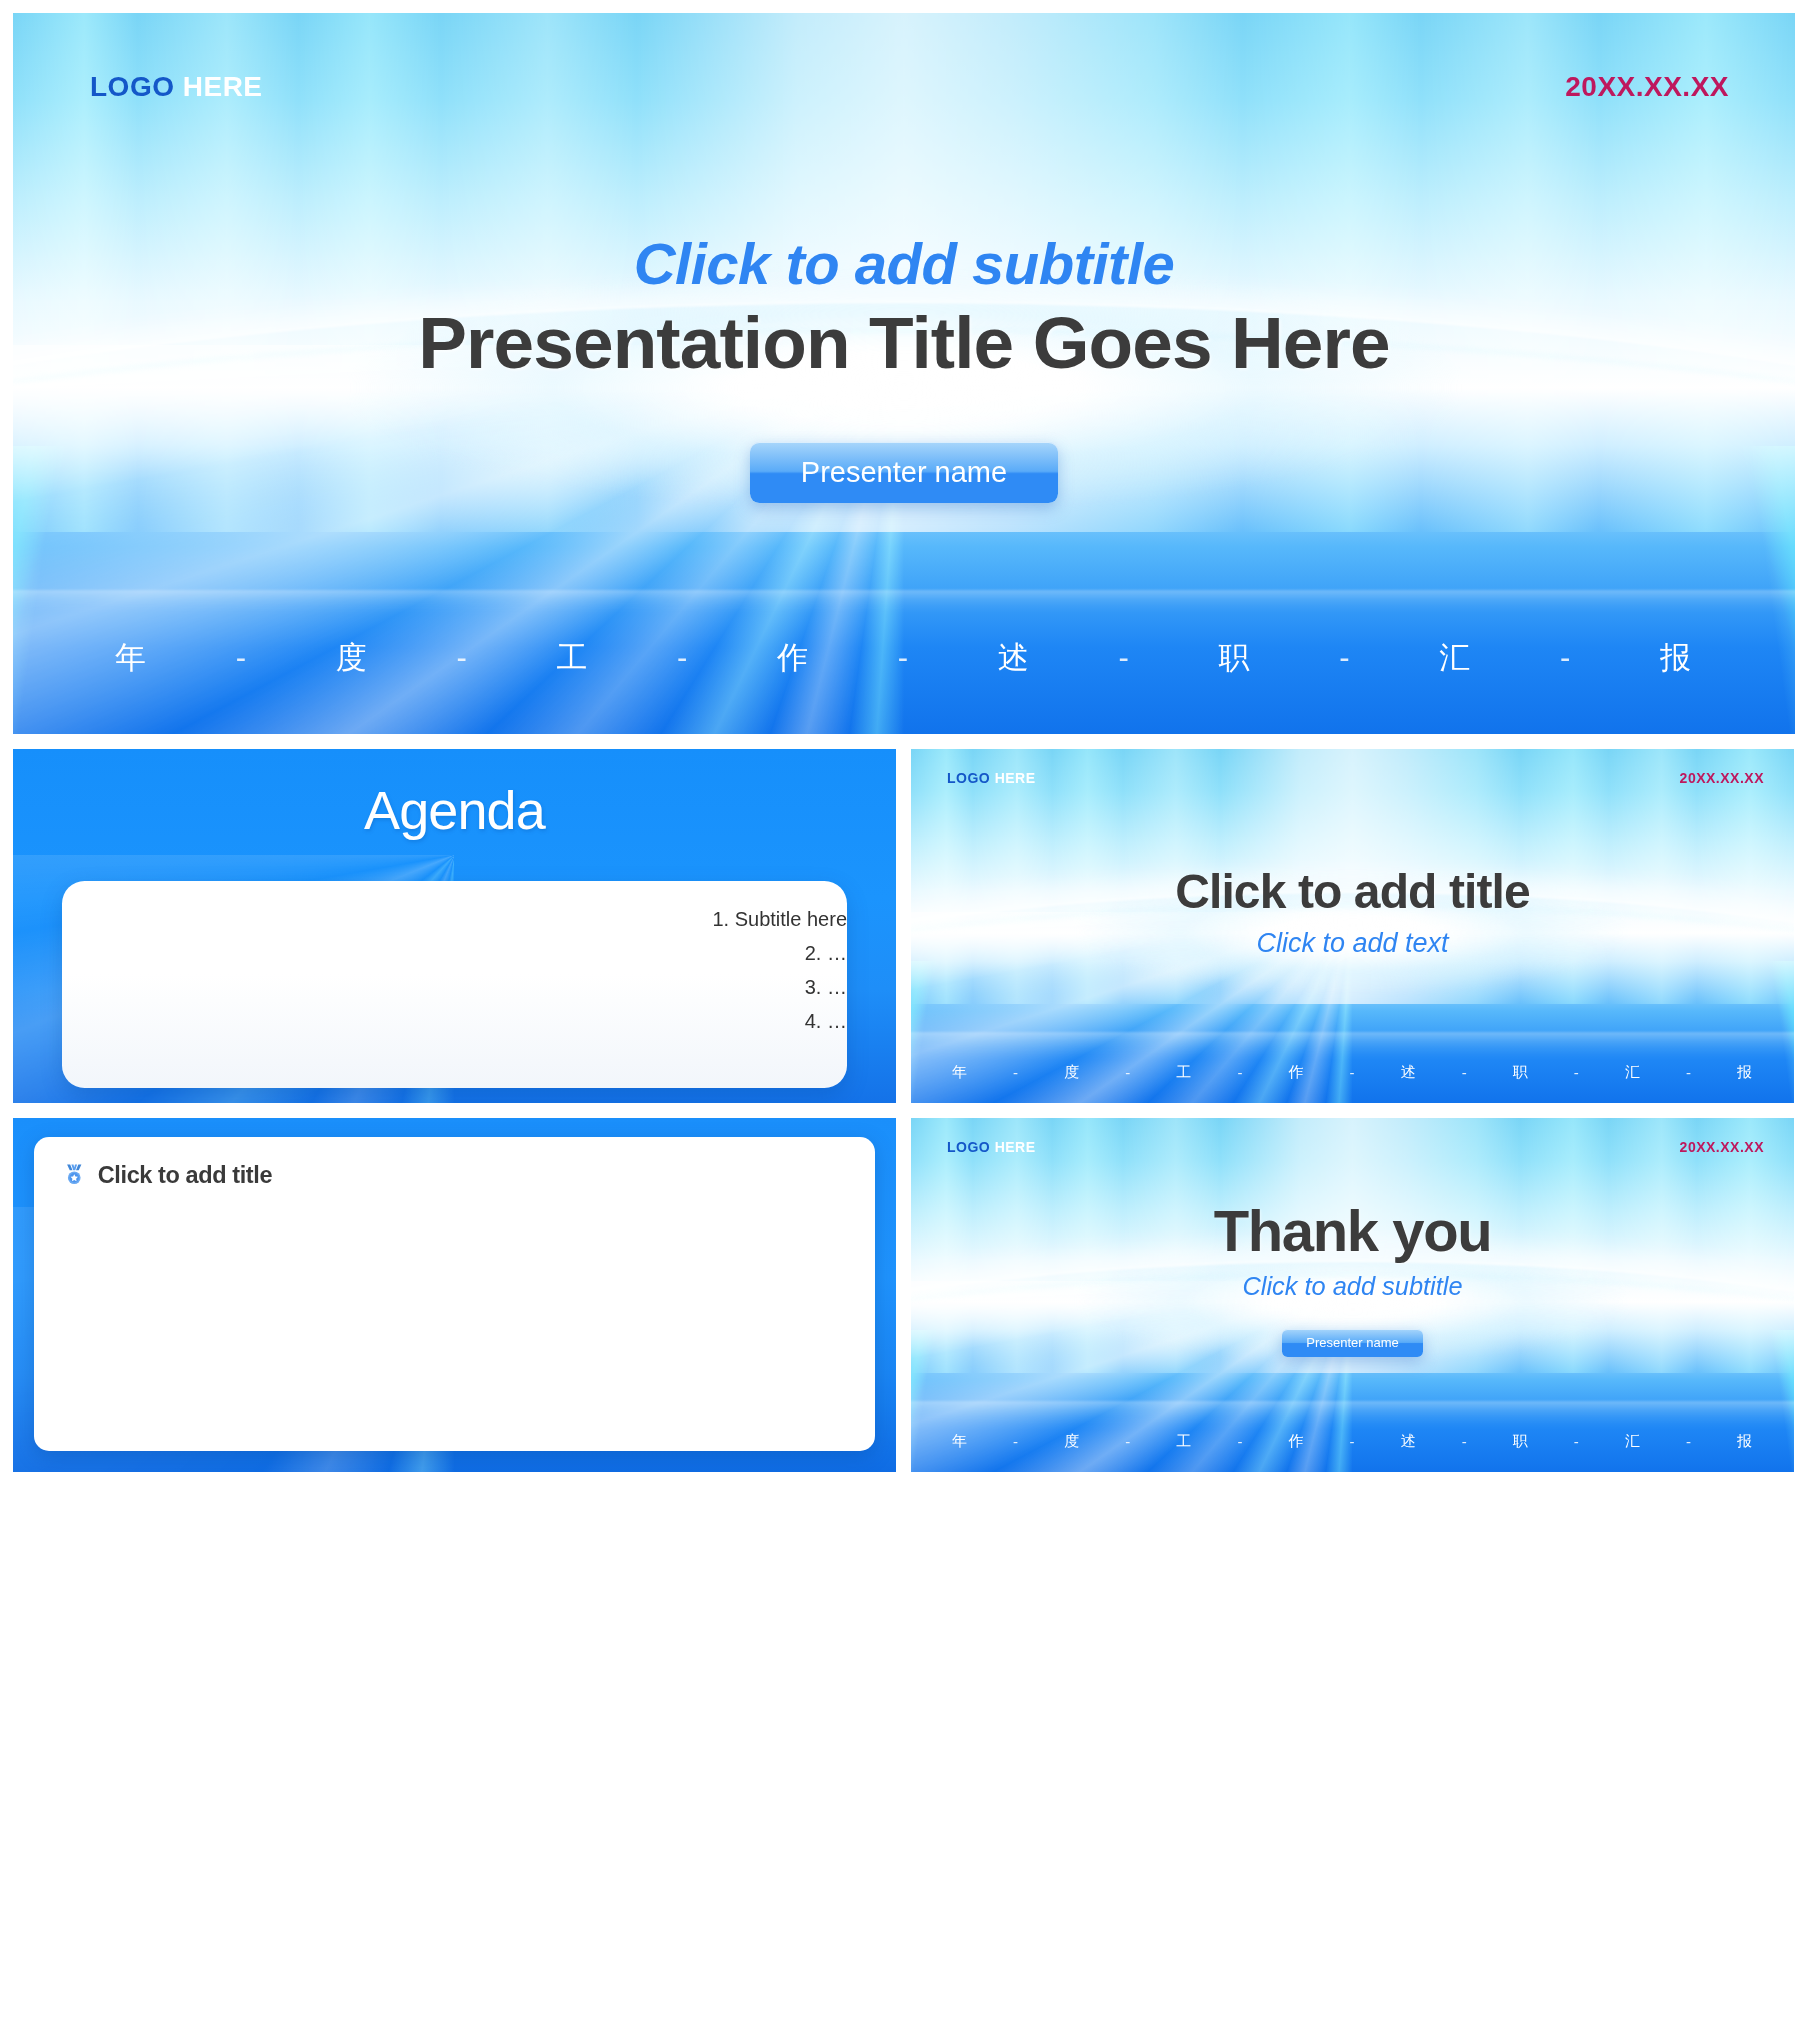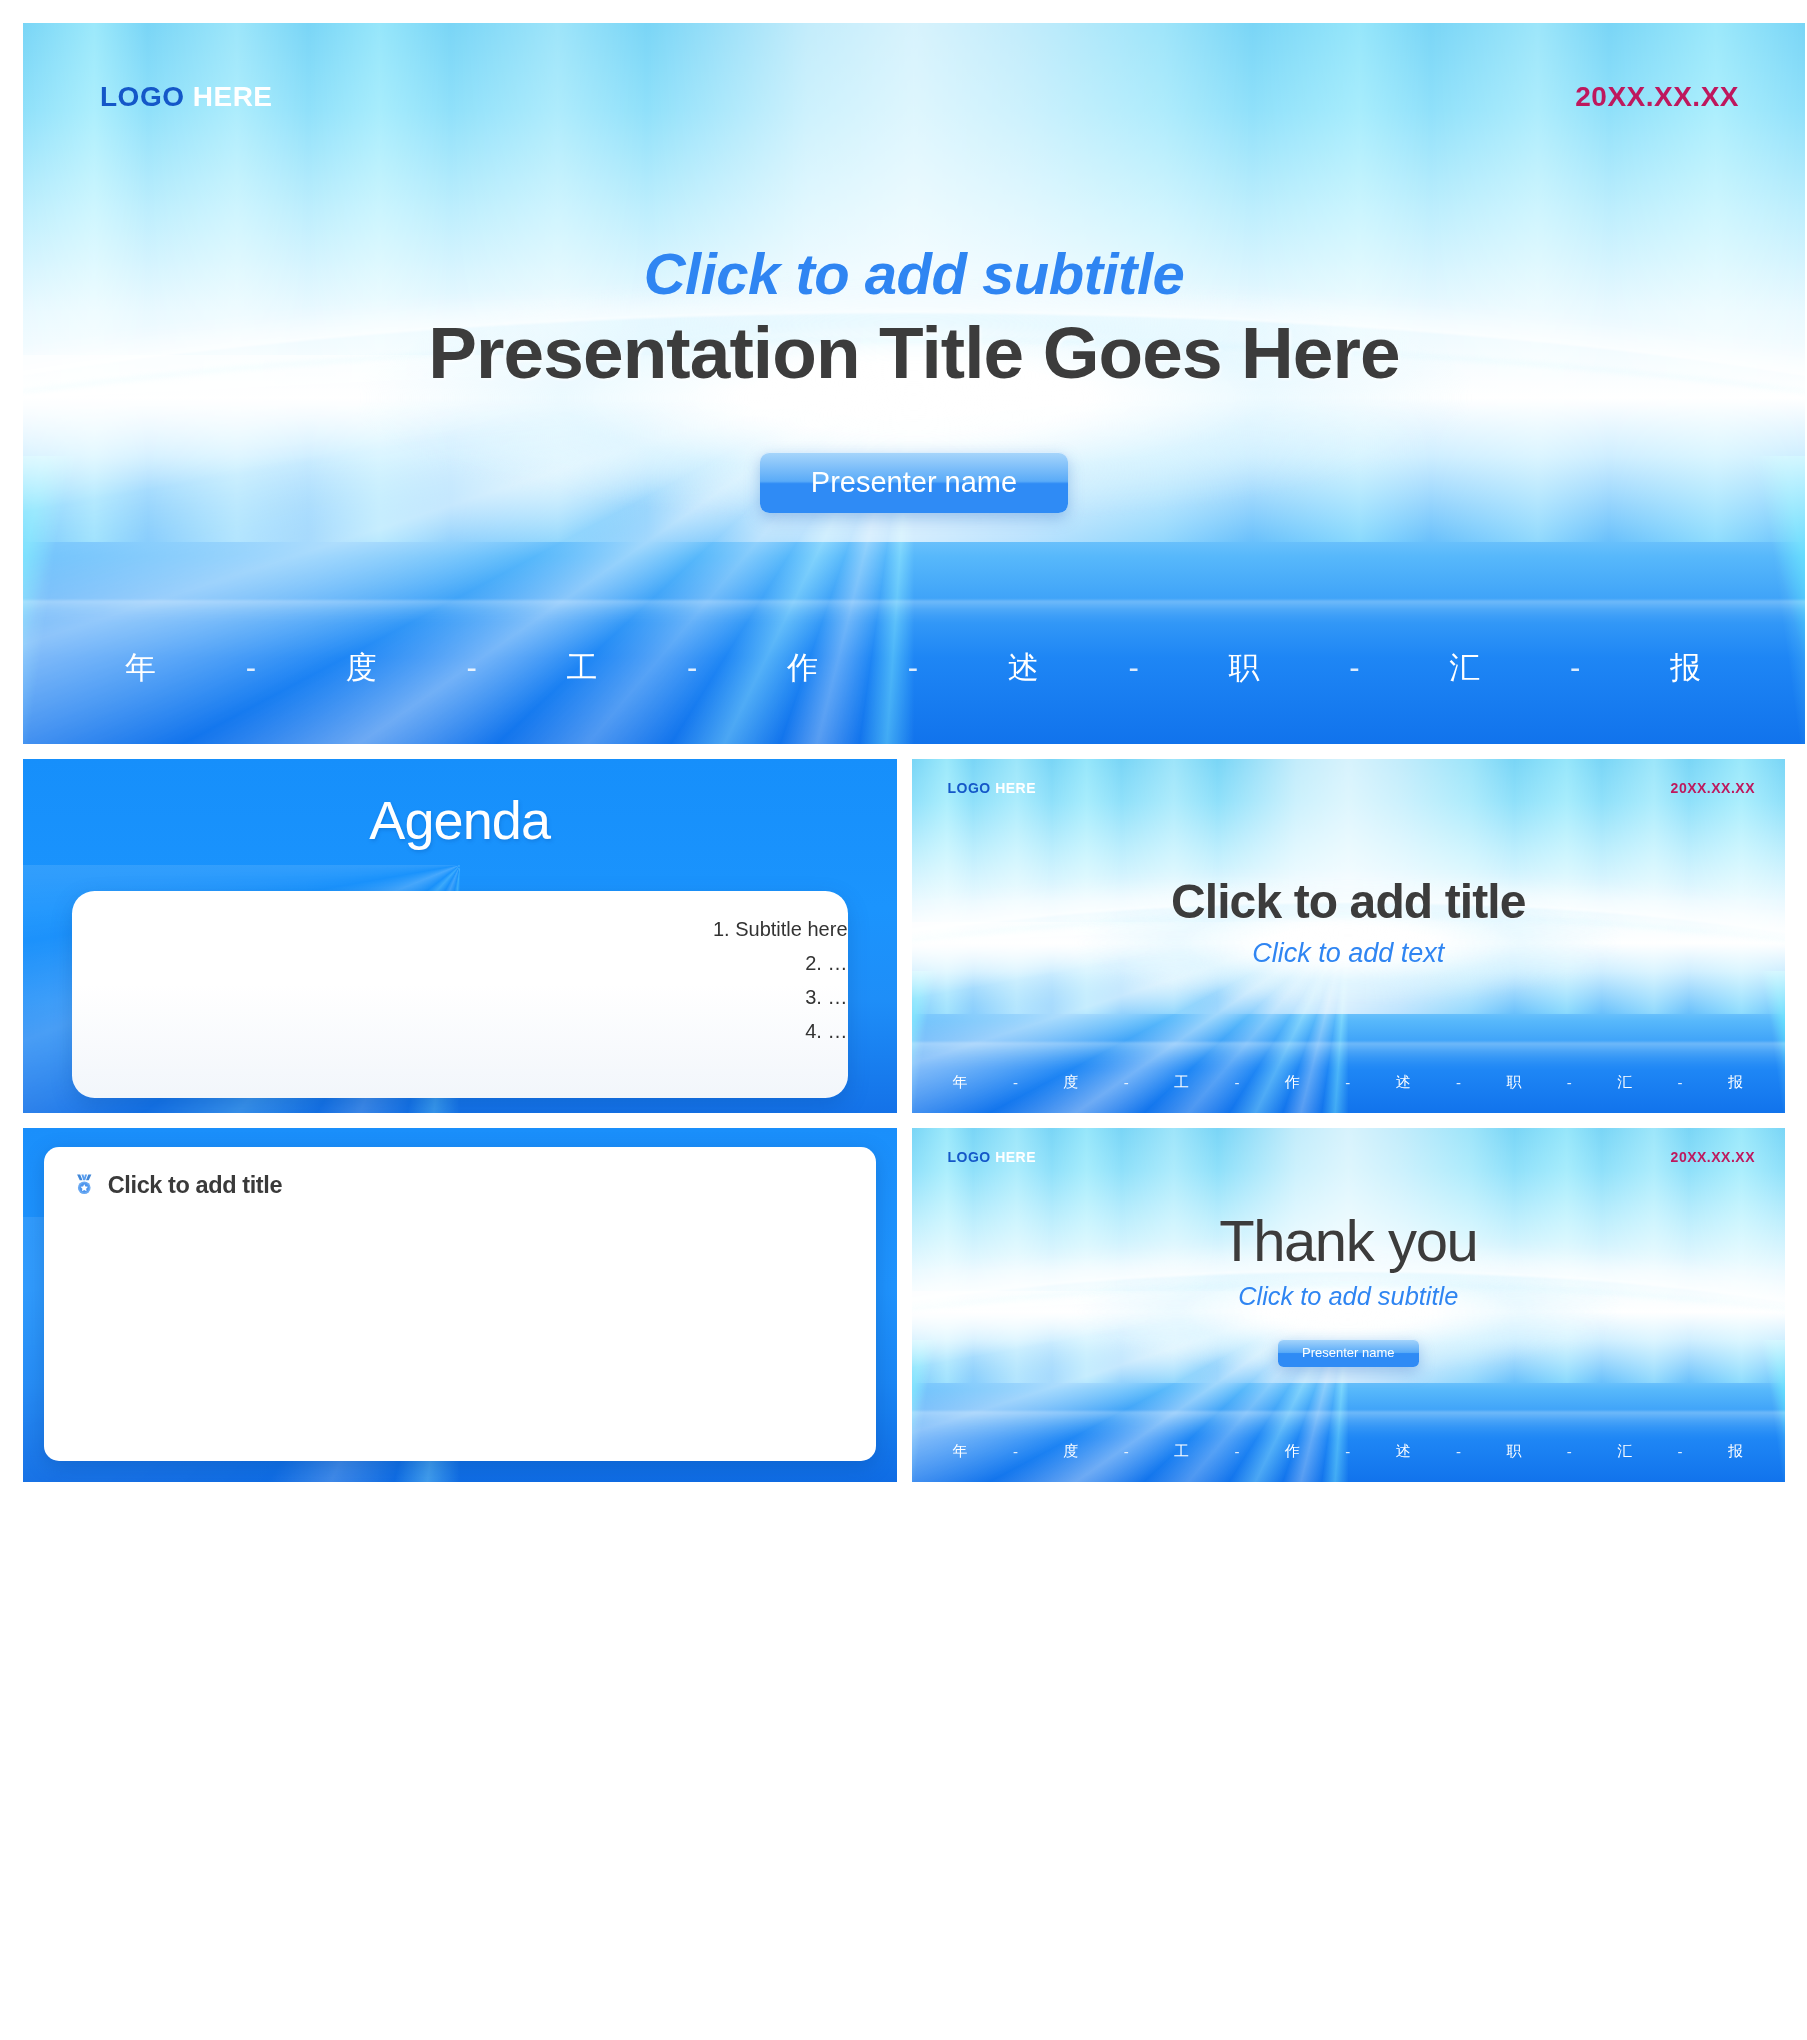--- a/index.html
+++ b/index.html
@@ -3,21 +3,21 @@
 <meta charset="utf-8">
 <style>
   * { margin:0; padding:0; box-sizing:border-box; }
   html,body{ background:#ffffff; }
   body{
     width:1808px; height:2040px;
     font-family:"Liberation Sans", sans-serif;
     overflow:hidden;
     position:relative;
   }
-  .deck{ position:absolute; inset:0; padding:23px; }
+  .deck{ position:absolute; inset:0; padding:13px; }
 
   
   .slide{ position:relative; overflow:hidden; }
 
   
   .bg{ position:absolute; inset:0; overflow:hidden; }
   .bg .sky{
     position:absolute; inset:0;
     background:
       linear-gradient(180deg,
@@ -226,21 +226,21 @@
     position:absolute; z-index:4; left:21px; right:21px; top:19px; bottom:21px;
     background:#ffffff; border-radius:15px;
     box-shadow:0 5.6px 19px rgba(0,60,140,.25);
     padding:24.5px 28px;
   }
   .content .chead{ display:flex; align-items:center; gap:11.3px; }
   .content .ctitle{ font-size:23.5px; font-weight:bold; color:#3a3a3a; letter-spacing:-0.4px; }
 
   
   .s5 .body{ padding-top:79px; }
-  .s5 .ttitle{ font-size:58px; font-weight:normal; color:#3c3c3c; letter-spacing:-1.4px;
+  .s5 .ttitle{ font-size:58px; font-weight:bold; color:#3c3c3c; letter-spacing:-1.4px;
                text-shadow:0.9px 0.9px 2.8px rgba(255,255,255,.55); }
   .s5 .tsub{ font-size:25.4px; font-style:italic; color:#2f85f2; margin-top:7.5px; }
   .s5 .pbtn{ margin-top:28px; font-size:13px; padding:6.6px 24.5px; border-radius:5.6px; }
 </style>
 </head>
 <body>
 
 <div class="deck">
 
   <div class="slide hero">

